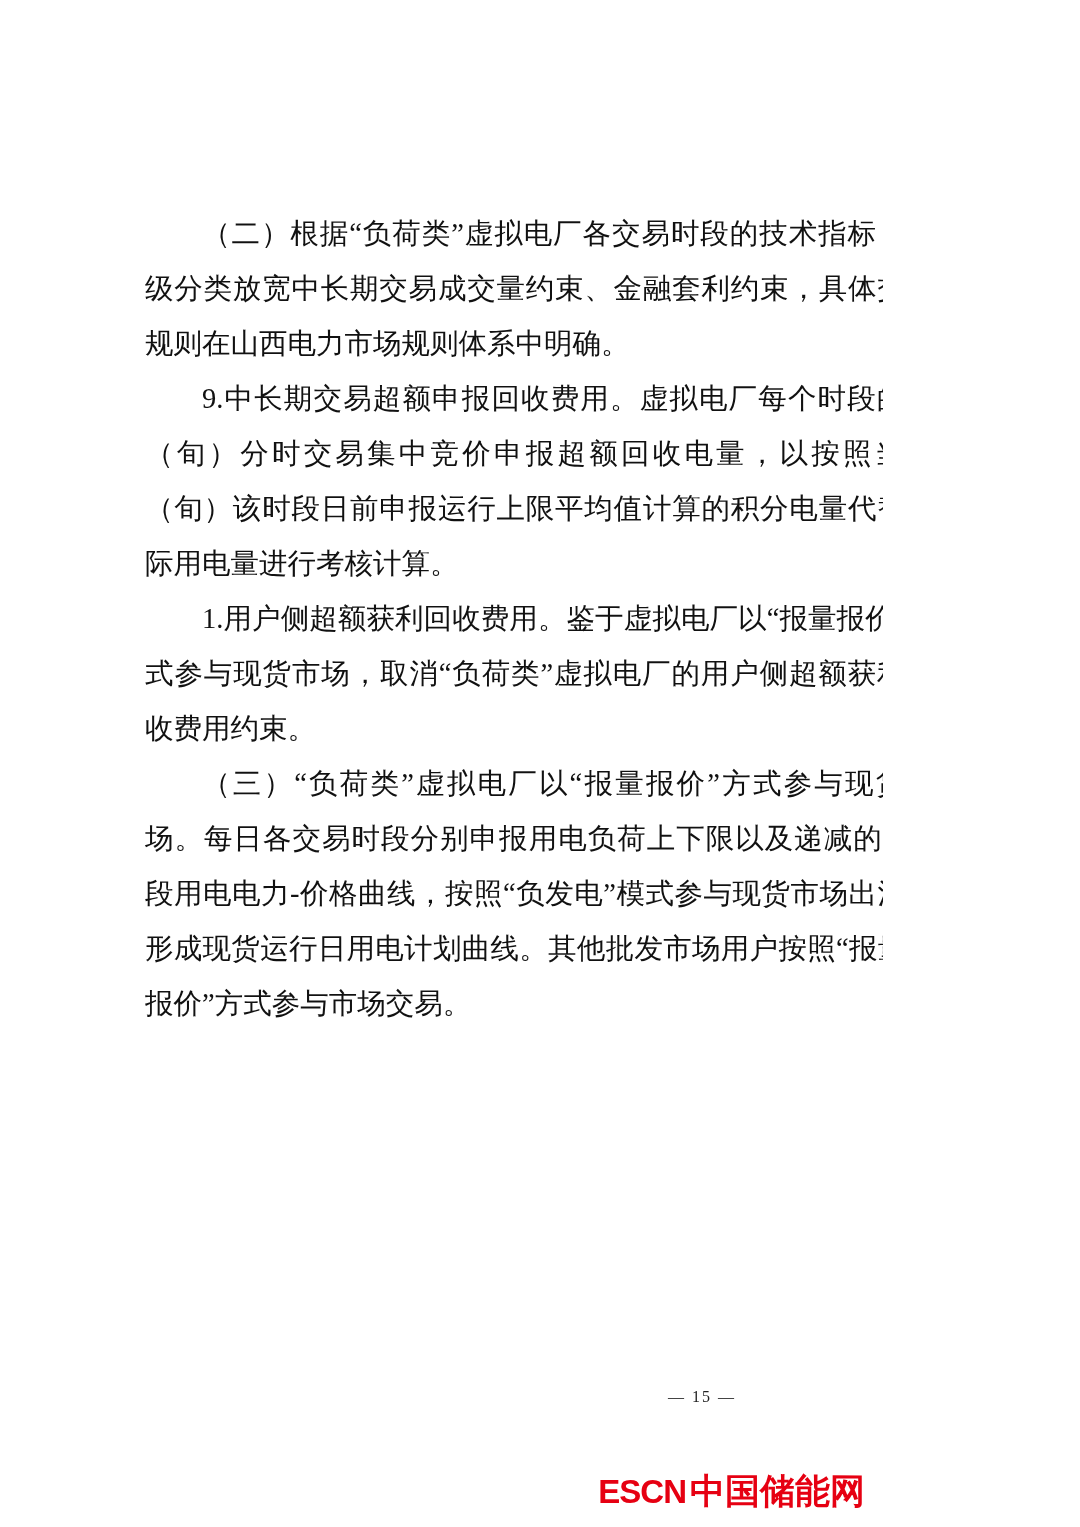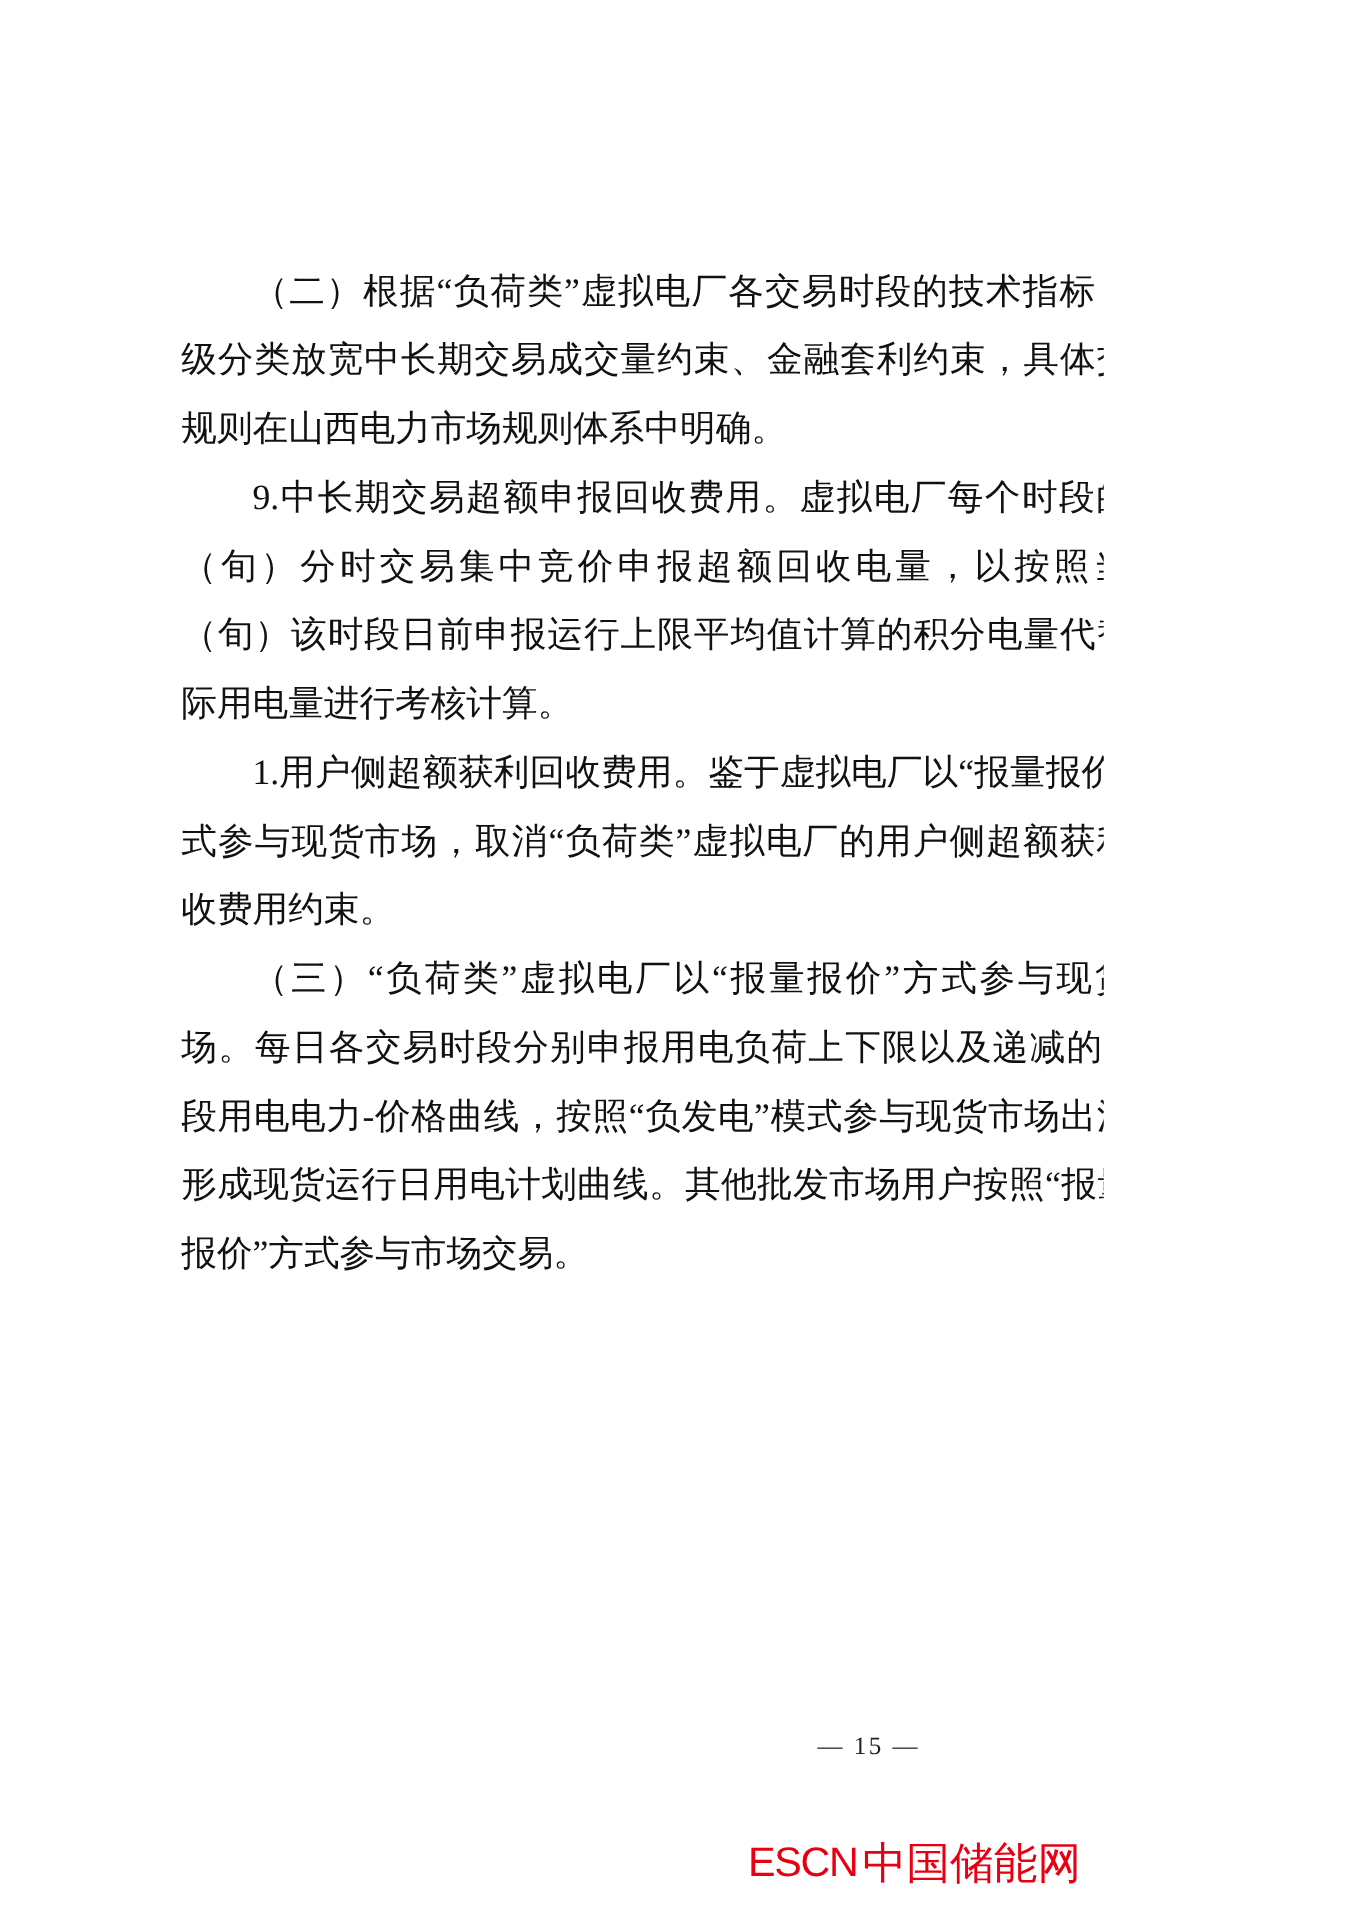--- a/index.html
+++ b/index.html
@@ -29,34 +29,34 @@
     color: #111111;
     text-align: justify;
     text-justify: inter-ideograph;
     text-indent: 2em;
     word-break: break-all;
   }
   .page-number {
     position: absolute;
     top: 1382px;
     right: 147px;
-    font-size: 20px;
+    font-size: 16px;
     line-height: 30px;
     color: #222222;
     letter-spacing: 2px;
     font-family: "Liberation Serif", "DejaVu Serif", serif;
   }
   .logo {
     position: absolute;
     top: 1473px;
     right: 18px;
     display: flex;
-    align-items: flex-start;
+    align-items: flex-end;
     font-family: "Liberation Sans", "DejaVu Sans", sans-serif;
-    font-weight: 400;
+    font-weight: 700;
     white-space: nowrap;
   }
   .logo .logo-en {
     font-size: 33px;
     letter-spacing: -1px;
     line-height: 1;
   }
   .logo .logo-cn {
     font-size: 35px;
     letter-spacing: 0px;

